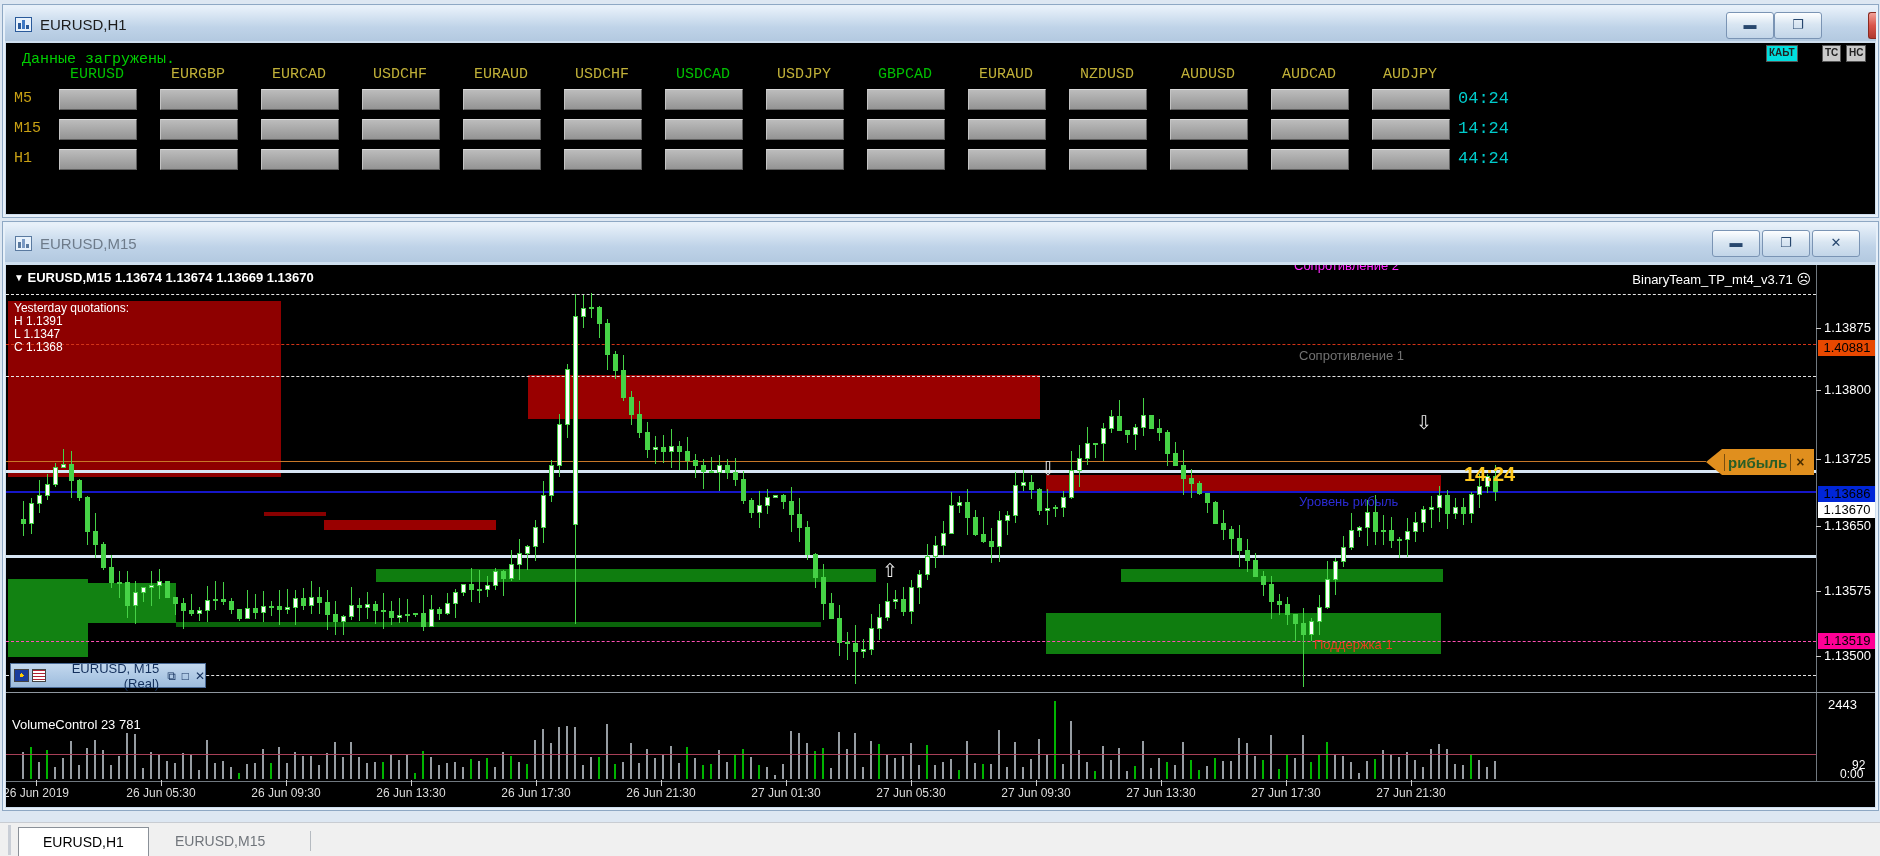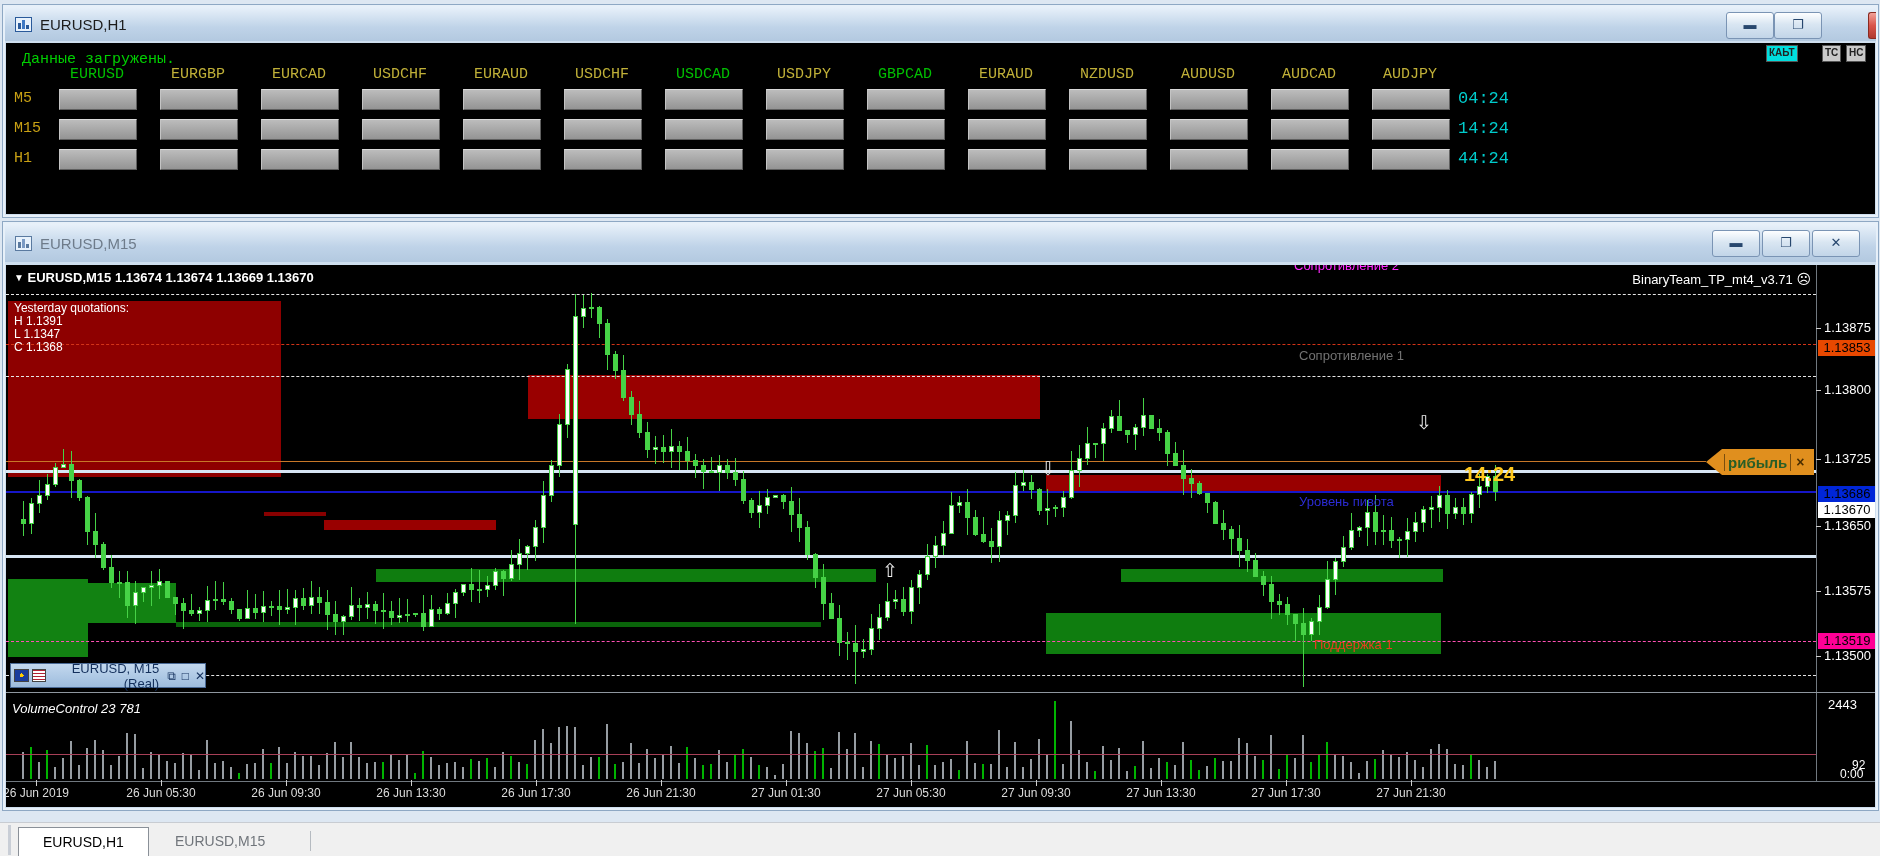--- a/index.html
+++ b/index.html
@@ -730,21 +730,21 @@
         <rect x="1488" y="495.9944223738557" width="2" height="18.005577626144333" fill="#969ca2"></rect>
         <line x1="0" x2="1810" y1="489" y2="489" stroke="#a84058"></line>
       </svg>
 
     <div class="abs" style="left:1810px;top:0;width:1px;height:517px;background:#70787f;"></div>
     <div class="abs" style="left:0;top:427px;width:1869px;height:1px;background:#8f979f;"></div>
     <div class="abs" style="left:0;top:516px;width:1869px;height:1px;background:#70787f;"></div>
     <div id="paxis">
         <div class=" ptick" style="position: absolute; top: 63px;"></div>
         <div class=" pricelabel" style="position: absolute; top: 55px;">1.13875</div>
-        <div class=" pricebox" style="position: absolute; top: 75px; background: rgb(232, 72, 0);">1.13853</div>
+        <div class=" pricebox" style="position: absolute; top: 75px; background: rgb(232, 72, 0);">1.40881</div>
         <div class=" ptick" style="position: absolute; top: 125px;"></div>
         <div class=" pricelabel" style="position: absolute; top: 117px;">1.13800</div>
         <div class=" ptick" style="position: absolute; top: 194px;"></div>
         <div class=" pricelabel" style="position: absolute; top: 186px;">1.13725</div>
         <div class=" pricebox" style="position: absolute; top: 221px; background: rgb(0, 38, 216);">1.13686</div>
         <div class=" pricebox" style="position: absolute; top: 237px; background: rgb(255, 255, 255);">1.13670</div>
         <div class=" ptick" style="position: absolute; top: 261px;"></div>
         <div class=" pricelabel" style="position: absolute; top: 253px;">1.13650</div>
         <div class=" ptick" style="position: absolute; top: 326px;"></div>
         <div class=" pricelabel" style="position: absolute; top: 318px;">1.13575</div>
@@ -788,21 +788,21 @@
       <span style="font-size:14px;">☹</span>
     </div>
     <div class="abs" style="left:8px;top:37px;font-size:12px;line-height:13px;color:#fff;">
       <div>Yesterday quotations:</div>
       <div>H 1.1391</div>
       <div>L 1.1347</div>
       <div>C 1.1368</div>
     </div>
     <div class="abs" style="left:1288px;top:-7px;font-size:13px;color:#ff28ff;">Сопротивление 2</div>
     <div class="abs" style="left:1293px;top:83px;font-size:13px;color:#737373;">Сопротивление 1</div>
-    <div class="abs" style="left:1293px;top:229px;font-size:13px;color:#2b2bd4;">Уровень пивота</div>
+    <div class="abs" style="left:1293px;top:229px;font-size:13px;color:#2b2bd4;">Уровень рибыль</div>
     <div class="abs" style="left:1308px;top:372px;font-size:13px;color:#e6401e;">Поддержка 1</div>
     <div class="abs" style="left:1458px;top:198px;font-size:20px;font-weight:bold;color:#ffc81e;">14:24</div>
 
     <div id="arrows">
         <div class=" arrowglyph" style="position: absolute; left: 1410px; top: 148px;">⇩</div>
         <div class=" arrowglyph" style="position: absolute; left: 1034px; top: 194px;">⇩</div>
         <div class=" arrowglyph" style="position: absolute; left: 876px; top: 296px;">⇧</div>
       </div>
 
     <div class="tag">
@@ -812,21 +812,21 @@
 
     <div class="minibar">
       <span class="flag" style="background:#1a3c9c;background-image:radial-gradient(circle 3px at 50% 50%,#ffcc00 0 2px,transparent 2px);"></span>
       <span class="flag" style="background:repeating-linear-gradient(180deg,#b22234 0 1.5px,#fff 1.5px 3px);position:relative;"></span>
       <span style="margin-left:7px;">EURUSD, M15 (Real)</span>
       <span style="margin-left:8px;font-size:12px;">⧉</span>
       <span style="margin-left:6px;font-size:12px;">□</span>
       <span style="margin-left:6px;font-size:12px;">✕</span>
     </div>
 
-    <div class="abs" style="left:6px;top:436px;font-size:13px;color:#fff;font-style:italic;">VolumeControl 23 781</div>
+    <div class="abs" style="left:6px;top:452px;font-size:13px;color:#fff;">VolumeControl 23 781</div>
     <div class="abs" style="left:1822px;top:432px;font-size:13px;color:#fff;">2443</div>
     <div class="abs" style="left:1846px;top:493px;font-size:12px;color:#fff;">92</div>
     <div class="abs" style="left:1834px;top:502px;font-size:12px;color:#fff;">0:00</div>
   </div>
 </div>
 
 <div class="tabbar">
   <div class="abs" style="left:8px;top:2px;width:3px;height:30px;background:#c9ced6;"></div>
   <div id="tabs">
       <div class="tab active" style="left: 18px;">EURUSD,H1</div>

